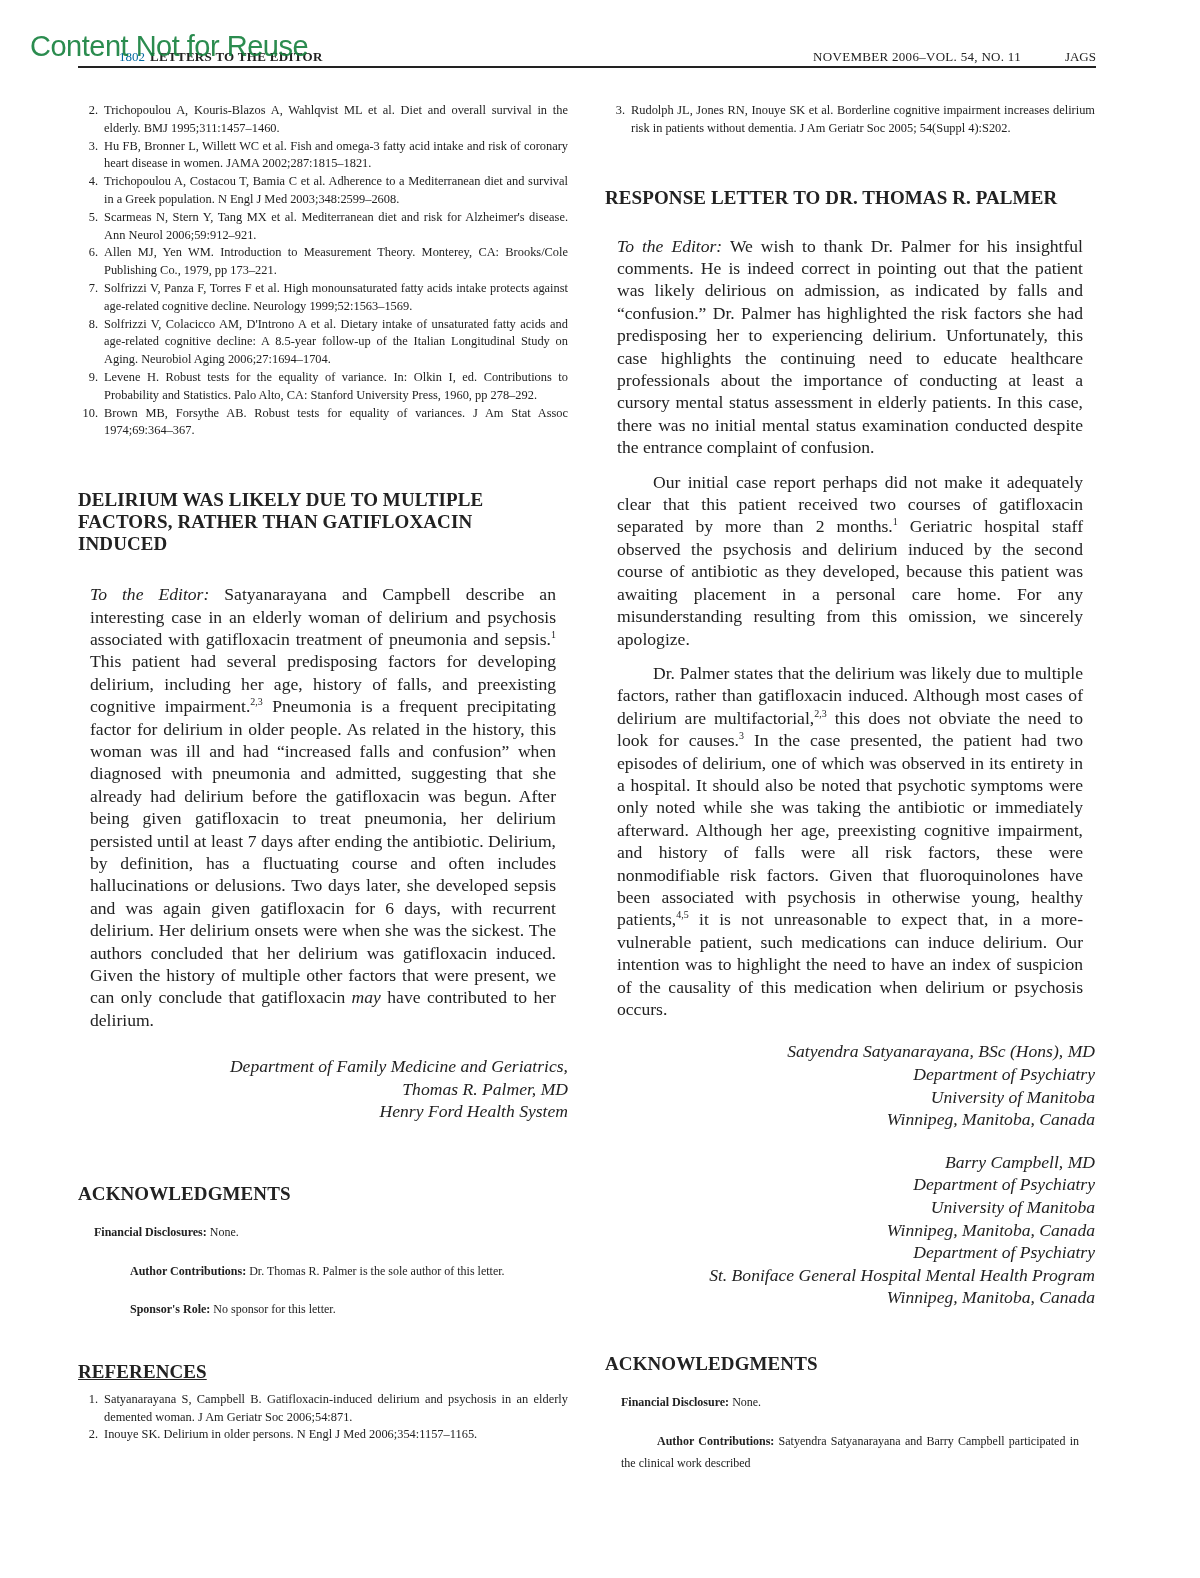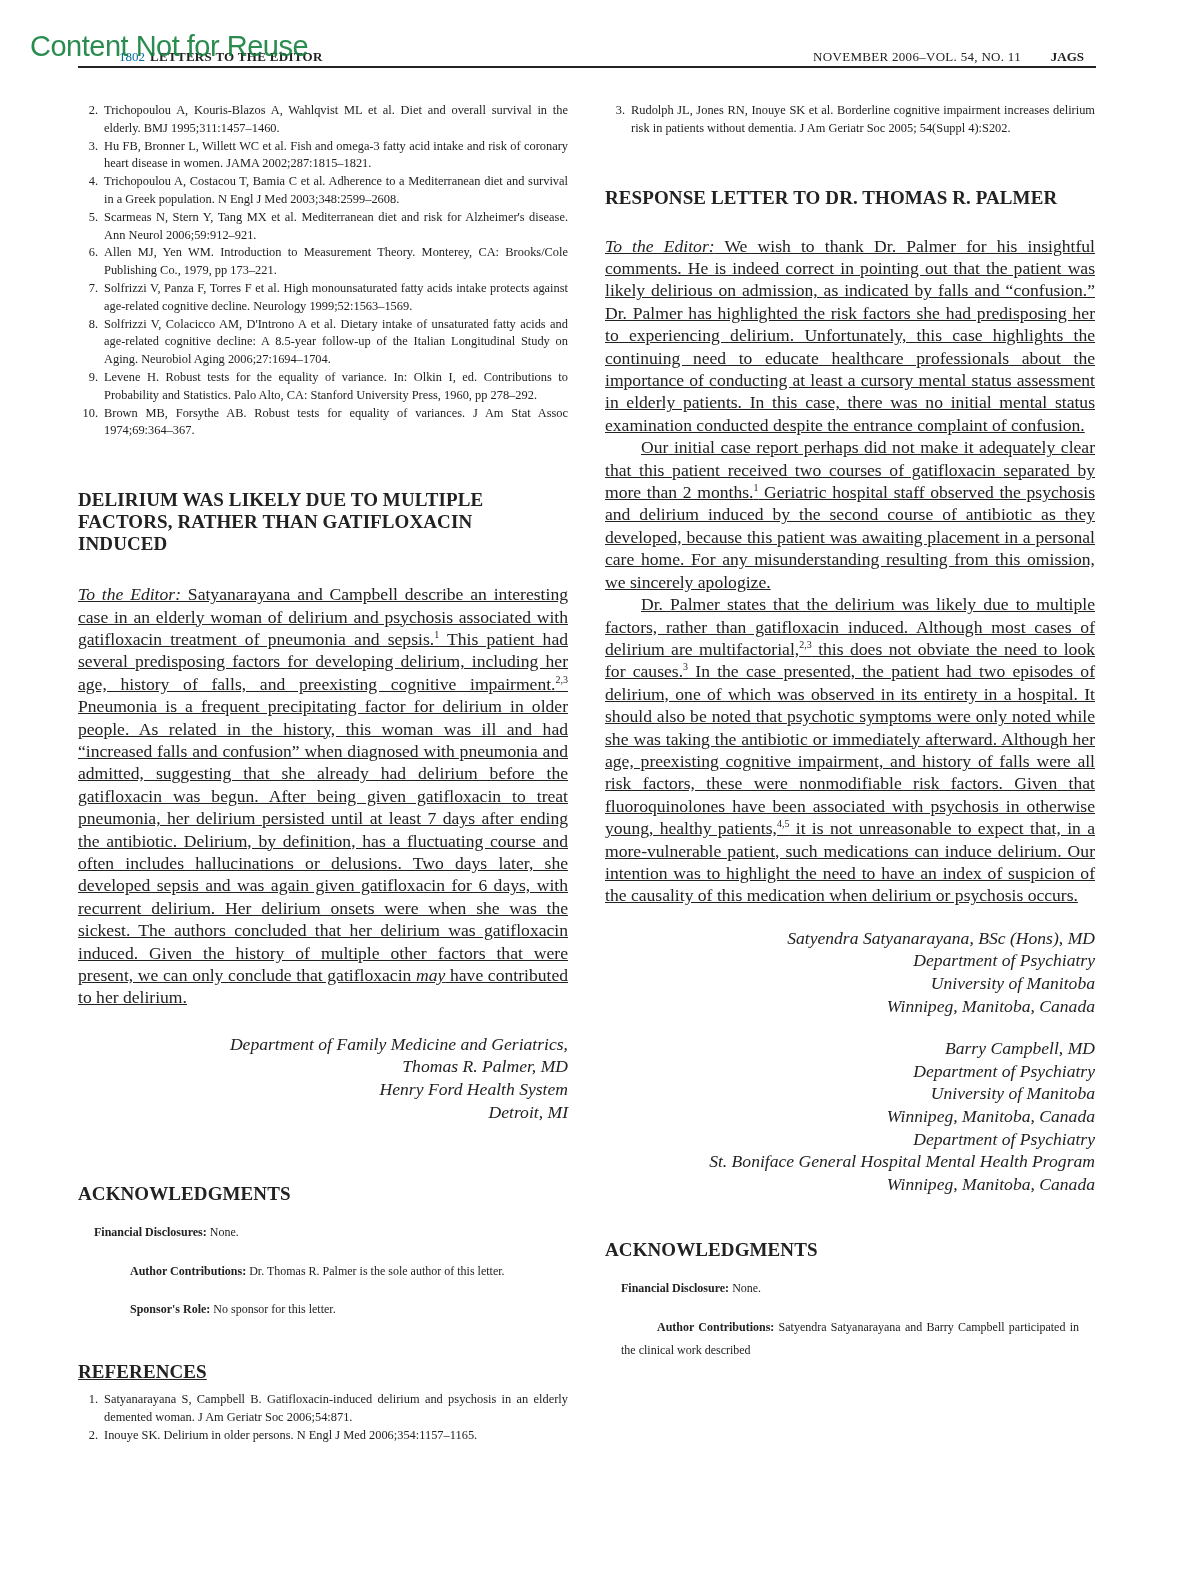--- a/index.html
+++ b/index.html
@@ -5,33 +5,33 @@
   html, body { margin: 0; padding: 0; background: #ffffff; }
   body { width: 1200px; height: 1578px; position: relative; overflow: hidden;
          font-family: "Liberation Serif", "DejaVu Serif", serif; color: #222; }
   .watermark { position: absolute; left: 30px; top: 30px; font-family: "Liberation Sans", sans-serif;
                font-size: 29px; color: #15803d; opacity: 0.9; letter-spacing: -0.5px; z-index: 5; }
   .header { position: absolute; left: 78px; top: 46px; width: 1018px; height: 20px;
             border-bottom: 2px solid #222; font-size: 13px; }
   .header .pg { position: absolute; left: 0; top: 3px; color: #0369a1; margin-left: 41px; }
   .header .sect { position: absolute; left: 72px; top: 3px; font-weight: bold; letter-spacing: 0.3px; }
   .header .issue { position: absolute; right: 75px; top: 3px; letter-spacing: 0.3px; }
-  .header .jags { position: absolute; right: 12px; top: 3px; font-weight: bold; }
+  .header .jags { position: absolute; right: 0; top: 3px; }
 
   .col { position: absolute; width: 490px; }
   .col-left { left: 78px; top: 102px; }
   .col-right { left: 605px; top: 102px; }
 
   .refs { list-style: none; margin: 0; padding: 0; font-size: 12.4px; line-height: 17.8px; }
   .refs li { position: relative; padding-left: 26px; text-align: justify; }
   .refs li .num { position: absolute; left: 0; width: 20px; text-align: right; }
 
   h2 { font-size: 19px; font-weight: bold; margin: 0; line-height: 22px; letter-spacing: 0.1px; }
   .body { font-size: 17.6px; line-height: 22.4px; text-align: justify; margin: 0; }
-  .body p { margin: 0; text-decoration: underline; }
+  .body p { margin: 12px; }
   .body p.ind { text-indent: 36px; }
   sup { font-size: 10px; line-height: 0; }
   .sig { font-style: italic; font-size: 17.6px; line-height: 22.6px; text-align: right; }
   .ack p { margin: 16px; font-size: 12px; line-height: 22.6px; text-align: justify; }
   .ack p.ind { text-indent: 36px; }
 </style>
 </head>
 <body>
 
 <div class="watermark">Content Not for Reuse</div>
@@ -59,21 +59,20 @@
   <h2 style="margin-top:49px; width:430px;">DELIRIUM WAS LIKELY DUE TO MULTIPLE FACTORS, RATHER THAN GATIFLOXACIN INDUCED</h2>
 
   <div class="body" style="margin-top:28px;">
     <p><em>To the Editor:</em><span> Satyanarayana and Campbell describe an interesting case in an elderly woman of delirium and psychosis associated with gatifloxacin treatment of pneumonia and sepsis.</span><sup>1</sup><span> This patient had several predisposing factors for developing delirium, including her age, history of falls, and preexisting cognitive impairment.</span><sup>2,3</sup><span> Pneumonia is a frequent precipitating factor for delirium in older people. As related in the history, this woman was ill and had “increased falls and confusion” when diagnosed with pneumonia and admitted, suggesting that she already had delirium before the gatifloxacin was begun. After being given gatifloxacin to treat pneumonia, her delirium persisted until at least 7 days after ending the antibiotic. Delirium, by definition, has a fluctuating course and often includes hallucinations or delusions. Two days later, she developed sepsis and was again given gatifloxacin for 6 days, with recurrent delirium. Her delirium onsets were when she was the sickest. The authors concluded that her delirium was gatifloxacin induced. Given the history of multiple other factors that were present, we can only conclude that gatifloxacin </span><em>may</em><span> have contributed to her delirium.</span></p>
   </div>
 
   <div class="sig" style="margin-top:24px;">
     <div>Department of Family Medicine and Geriatrics,</div>
     <div>Thomas R. Palmer, MD</div>
     <div>Henry Ford Health System</div>
-    <div>Detroit, MI</div>
   </div>
 
   <div class="ack" style="margin-top:60px;">
     <h2 style="font-weight:bold; font-size:19px; margin-bottom:4px;">ACKNOWLEDGMENTS</h2>
     <p><b>Financial Disclosures:</b><span> None.</span></p>
     <p class="ind"><b>Author Contributions:</b><span> Dr. Thomas R. Palmer is the sole author of this letter.</span></p>
     <p class="ind"><b>Sponsor's Role:</b><span> No sponsor for this letter.</span></p>
   </div>
 
   <h2 style="margin-top:40px; margin-bottom:8px;text-decoration:underline;">REFERENCES</h2>

